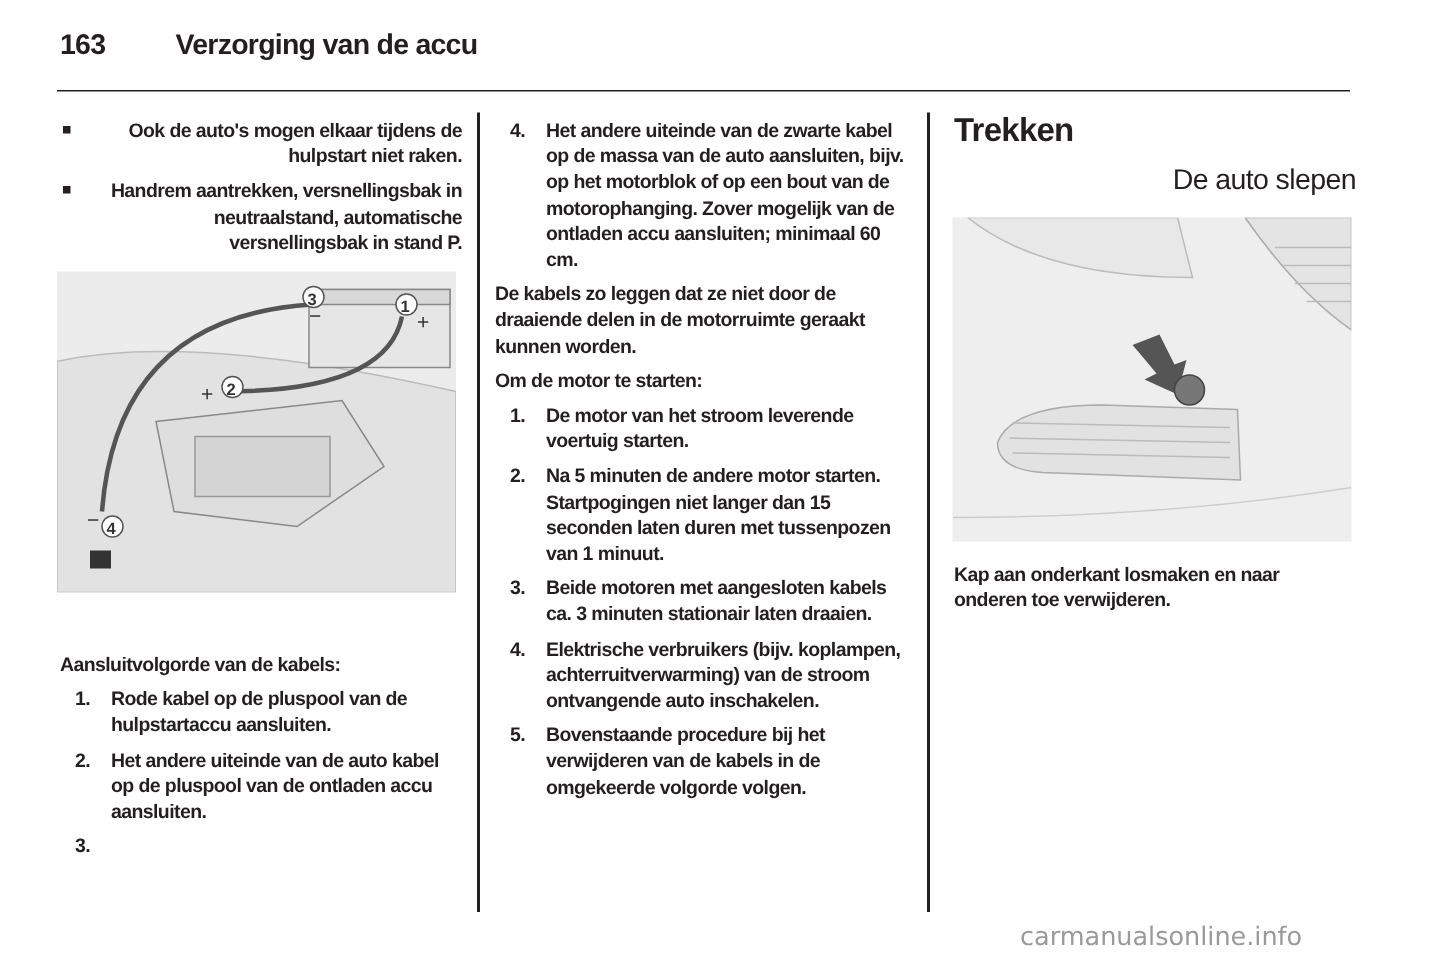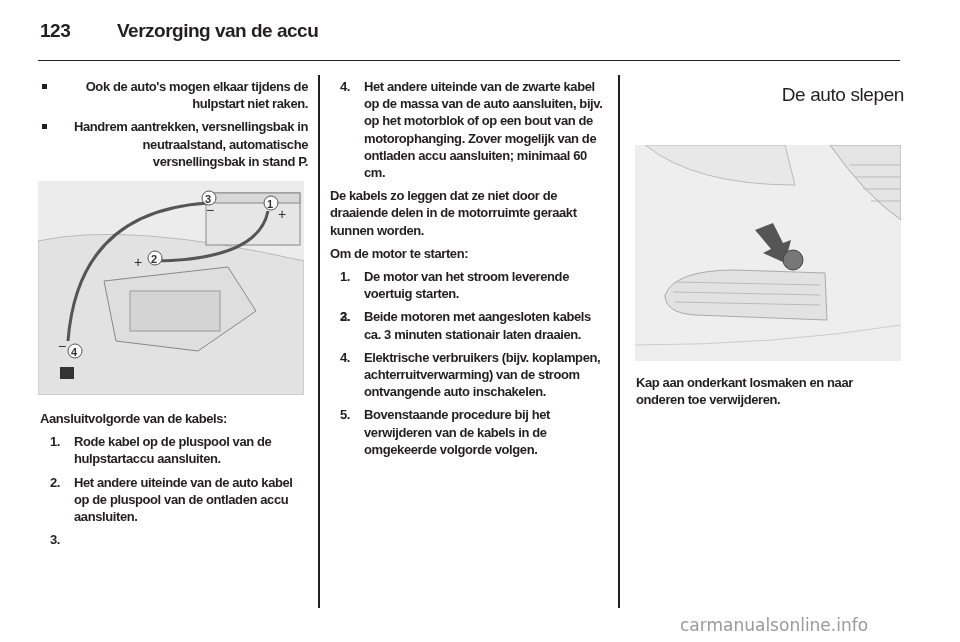--- a/index.html
+++ b/index.html
@@ -16,21 +16,21 @@
   .num .n { position:absolute; left:10px; top:0; }
   .p { margin-bottom:6px; }
   .fig { position:absolute; background:#f0f0f0; overflow:hidden; }
   .h1 { font-size:22px; font-weight:bold; letter-spacing:-0.5px; line-height:26px; }
   .h2 { font-size:19px; font-weight:normal; letter-spacing:-0.4px; line-height:22px; margin-top:10px;text-align:right; }
   .wm { position:absolute; left:680px; top:615px; font-size:17px; color:#9a9a9a; font-family:"DejaVu Sans", sans-serif; }
 </style>
 </head>
 <body>
 
-<div class="hdr-num">123</div>
+<div class="hdr-num">163</div>
 <div class="hdr-title">Verzorging van de accu</div>
 <div class="hdr-rule"></div>
 
 <div class="vrule" style="left:318px; top:75px; height:533px;"></div>
 <div class="vrule" style="left:618px; top:75px; height:533px;"></div>
 
 <div class="col" style="left:40px; top:78px; width:268px;">
   <div class="bul">Ook de auto's mogen elkaar tijdens de hulpstart niet raken.</div>
   <div class="bul">Handrem aantrekken, versnellingsbak in neutraalstand, automatische versnellingsbak in stand P.</div>
 </div>
@@ -54,39 +54,40 @@
     <circle cx="171" cy="17" r="7" fill="#fff" stroke="#555"></circle>
     <text x="167" y="22" font-size="11" font-weight="bold" fill="#333" font-family="Liberation Sans, sans-serif">3</text>
     <text x="168" y="34" font-size="14" fill="#333" font-family="Liberation Sans, sans-serif">−</text>
     <circle cx="37" cy="170" r="7" fill="#fff" stroke="#555"></circle>
     <text x="33" y="175" font-size="11" font-weight="bold" fill="#333" font-family="Liberation Sans, sans-serif">4</text>
     <text x="20" y="170" font-size="14" fill="#333" font-family="Liberation Sans, sans-serif">−</text>
     <rect x="22" y="186" width="14" height="12" fill="#333"></rect>
   </svg>
 </div>
 
-<div class="col" style="left:40px; top:410px; width:268px;">
+<div class="col" style="left:40px; top:434px; width:268px;">
   <div class="p">Aansluitvolgorde van de kabels:</div>
   <div class="num"><span class="n">1.</span><span>Rode kabel op de pluspool van de hulpstartaccu aansluiten.</span></div>
   <div class="num"><span class="n">2.</span><span>Het andere uiteinde van de auto kabel op de pluspool van de ontladen accu aansluiten.</span></div>
   <div class="num"><span class="n">3.</span></div>
 </div>
 
 <div class="col" style="left:330px; top:78px; width:278px;">
   <div class="num"><span class="n">4.</span><span>Het andere uiteinde van de zwarte kabel op de massa van de auto aansluiten, bijv. op het motorblok of op een bout van de motorophanging. Zover mogelijk van de ontladen accu aansluiten; minimaal 60 cm.</span></div>
   <div class="p">De kabels zo leggen dat ze niet door de draaiende delen in de motorruimte geraakt kunnen worden.</div>
   <div class="p">Om de motor te starten:</div>
   <div class="num"><span class="n">1.</span><span>De motor van het stroom leverende voertuig starten.</span></div>
-  <div class="num"><span class="n">2.</span></div>
+  <div class="num"><span class="n">2.</span><span>Na 5 minuten de andere motor starten. Startpogingen niet langer dan 15 seconden laten duren met tussenpozen van 1 minuut.</span></div>
   <div class="num"><span class="n">3.</span><span>Beide motoren met aangesloten kabels ca. 3 minuten stationair laten draaien.</span></div>
   <div class="num"><span class="n">4.</span><span>Elektrische verbruikers (bijv. koplampen, achterruitverwarming) van de stroom ontvangende auto inschakelen.</span></div>
   <div class="num"><span class="n">5.</span><span>Bovenstaande procedure bij het verwijderen van de kabels in de omgekeerde volgorde volgen.</span></div>
 </div>
 
 <div class="col" style="left:636px; top:74px; width:268px;">
+  <div class="h1">Trekken</div>
   <div class="h2">De auto slepen</div>
 </div>
 
 <div class="fig" style="left:635px; top:145px; width:266px; height:216px;">
   <svg width="266" height="216" viewBox="0 0 266 216">
     <rect x="0" y="0" width="266" height="216" fill="#eeeeee"></rect>
     <path d="M10 0 Q60 40 160 40 L150 0 Z" fill="#e8e8e8" stroke="#bbb"></path>
     <path d="M195 0 Q230 50 266 75 L266 0 Z" fill="#e4e4e4" stroke="#aaa"></path>
     <g stroke="#bbb" stroke-width="1">
       <line x1="215" y1="20" x2="266" y2="20"></line>

